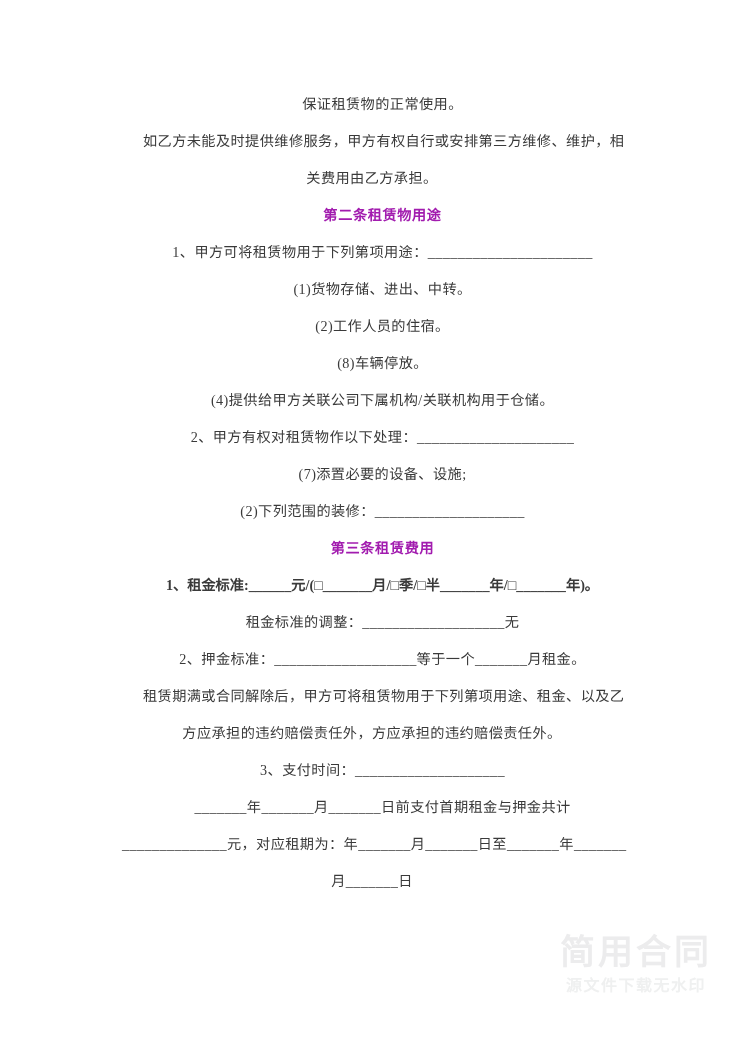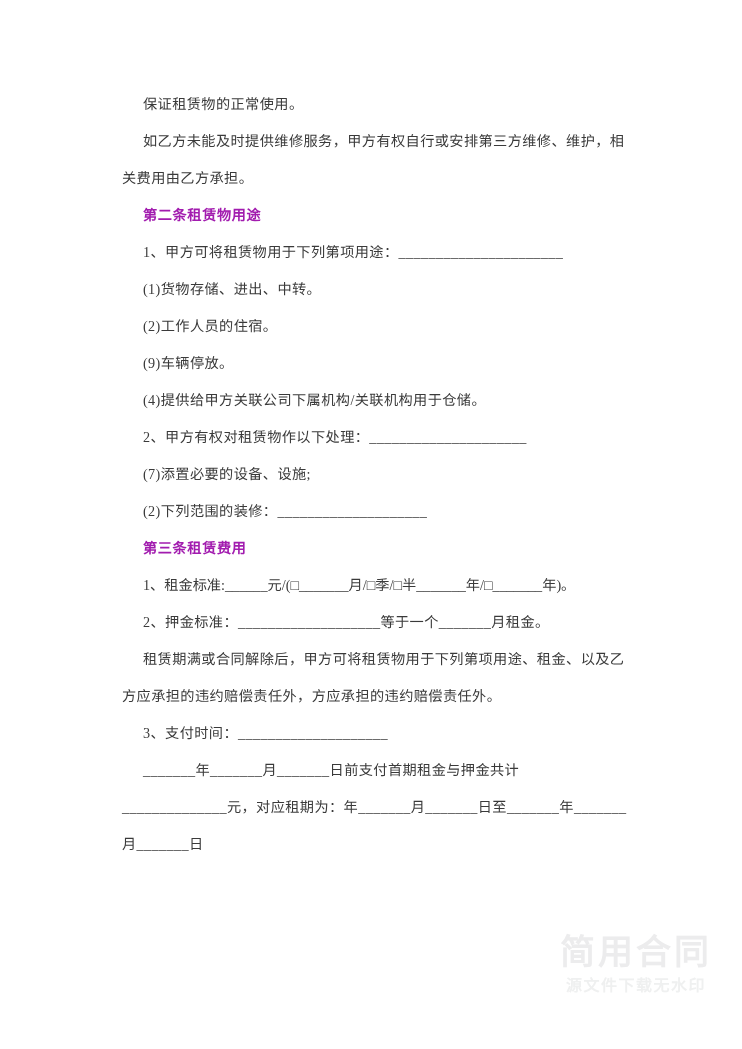--- a/index.html
+++ b/index.html
@@ -16,40 +16,42 @@
     overflow: hidden;
     font-family: "Liberation Serif", "DejaVu Serif", serif;
     color: #3a3a3a;
     box-sizing: border-box;
   }
   .doc-body {
     position: absolute;
     left: 122px;
     top: 86px;
     width: 500px;
+    text-align: center;
   }
   .line {
     font-size: 14.2px;
     line-height: 37px;
     letter-spacing: 0.4px;
     white-space: nowrap;
     color: #3a3a3a;
     font-weight: 400;
   }
   .line.indent {
     text-indent: 21px;
   }
   .line.heading {
     font-weight: bold;
     text-indent: 21px;
     letter-spacing: 0.6px;
     color: #a21caf;
   }
   .line.tight {
     letter-spacing: 0px;
+    font-weight: bold;
   }
   
   .watermark {
     position: absolute;
     right: 30px;
     bottom: 52px;
     text-align: center;
     user-select: none;
     pointer-events: none;
   }
@@ -83,30 +85,31 @@
     <div class="line indent">保证租赁物的正常使用。</div>
 
     <div class="line indent">如乙方未能及时提供维修服务，甲方有权自行或安排第三方维修、维护，相</div>
     <div class="line">关费用由乙方承担。</div>
 
     <div class="line heading">第二条租赁物用途</div>
 
     <div class="line indent">1、甲方可将租赁物用于下列第项用途：______________________</div>
     <div class="line indent">(1)货物存储、进出、中转。</div>
     <div class="line indent">(2)工作人员的住宿。</div>
-    <div class="line indent">(9)车辆停放。</div>
+    <div class="line indent">(8)车辆停放。</div>
     <div class="line indent">(4)提供给甲方关联公司下属机构/关联机构用于仓储。</div>
 
     <div class="line indent">2、甲方有权对租赁物作以下处理：_____________________</div>
     <div class="line indent">(7)添置必要的设备、设施;</div>
     <div class="line indent">(2)下列范围的装修：____________________</div>
 
     <div class="line heading">第三条租赁费用</div>
 
     <div class="line indent tight">1、租金标准:______元/(□_______月/□季/□半_______年/□_______年)。</div>
+    <div class="line indent">租金标准的调整：___________________无</div>
 
     <div class="line indent">2、押金标准：___________________等于一个_______月租金。</div>
     <div class="line indent">租赁期满或合同解除后，甲方可将租赁物用于下列第项用途、租金、以及乙</div>
     <div class="line">方应承担的违约赔偿责任外，方应承担的违约赔偿责任外。</div>
 
     <div class="line indent">3、支付时间：____________________</div>
     <div class="line indent">_______年_______月_______日前支付首期租金与押金共计</div>
     <div class="line">______________元，对应租期为：年_______月_______日至_______年_______</div>
     <div class="line">月_______日</div>
 

